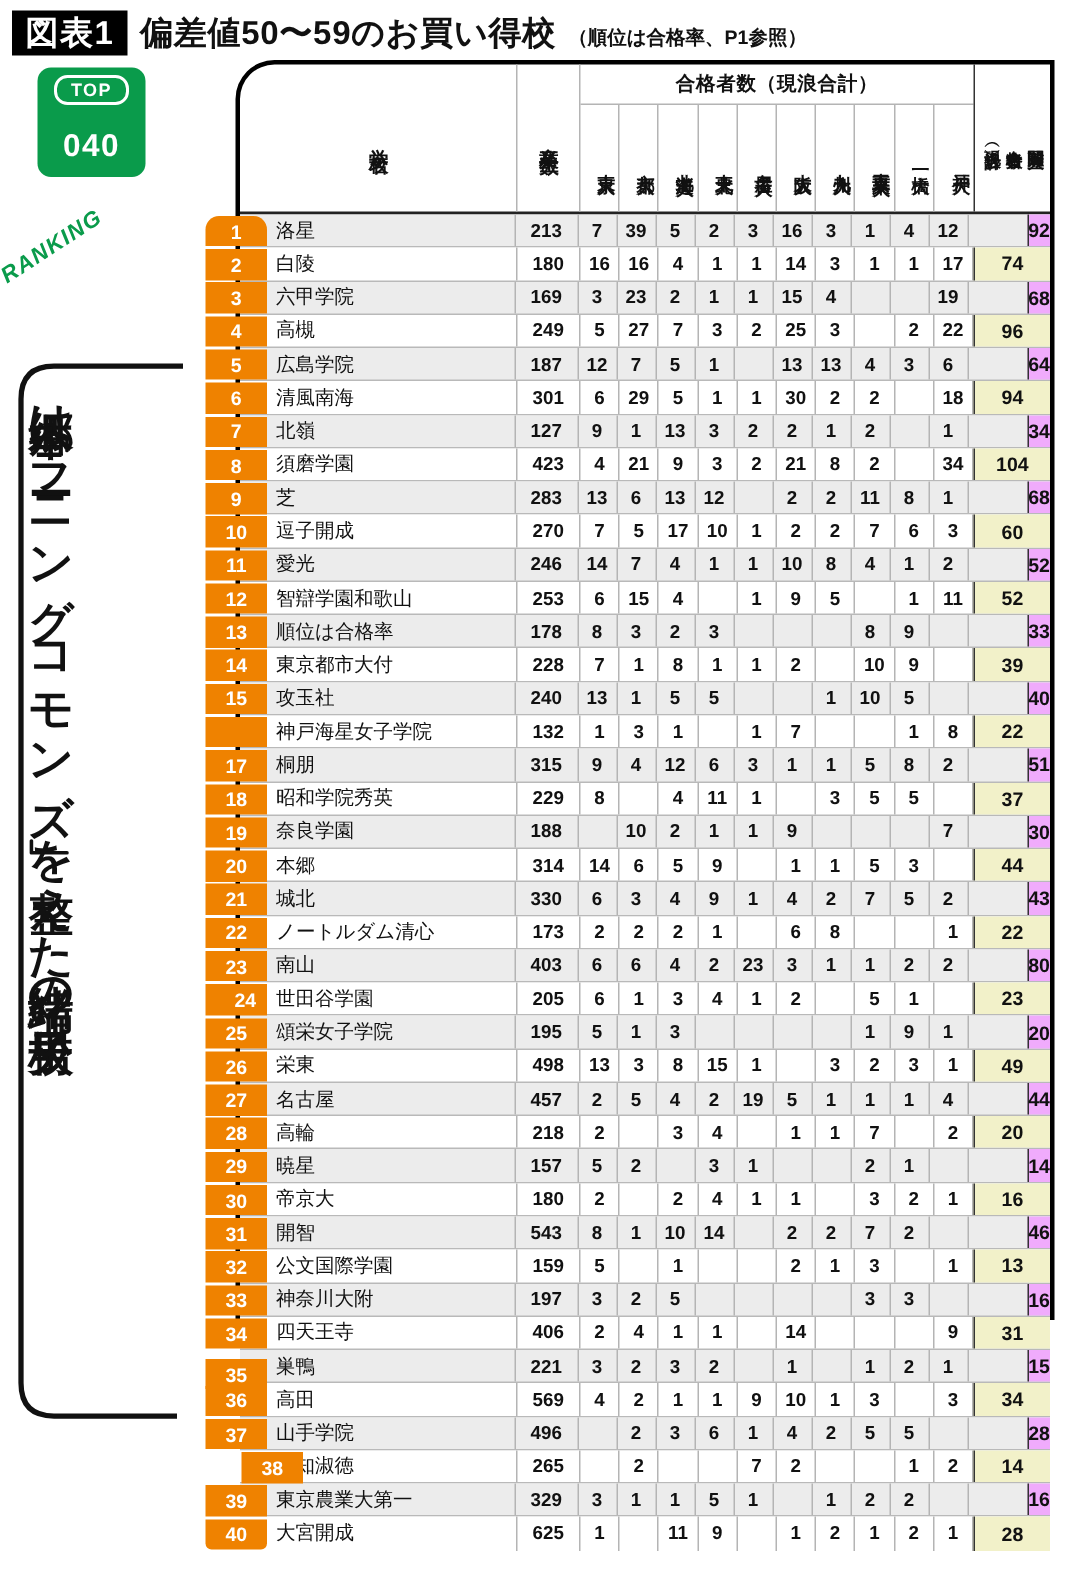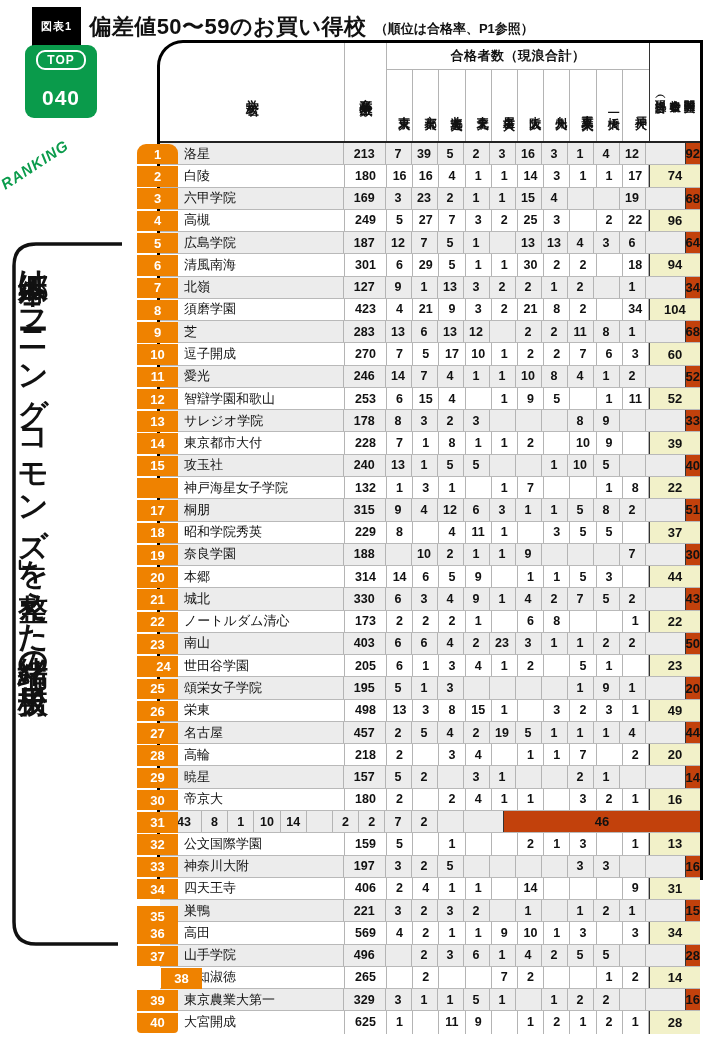--- a/index.html
+++ b/index.html
@@ -2,21 +2,21 @@
 <html><head>
 <meta charset="utf-8">
 <style>
   * { margin:0; padding:0; box-sizing:border-box; }
   html,body { background:#fff; }
   body { font-family:"Liberation Sans","DejaVu Sans",sans-serif; }
   #page { position:relative; width:710px; height:1050px; background:#fff; overflow:hidden; }
 
   
   #titlebar { position:absolute; left:8px; top:7px; display:flex; align-items:center; gap:8px; }
-  #fig-label { background:#000; color:#fff; font-size:11px; font-weight:bold; padding:12px 9px; letter-spacing:1px;margin-left:24px; }
+  #fig-label { background:#000; color:#fff; font-size:22px; font-weight:bold; padding:0 9px; letter-spacing:1px; }
   #main-title { font-size:22px; font-weight:900; color:#111; letter-spacing:.5px; }
   #title-note { font-size:13px; font-weight:700; color:#111; padding-top:5px; }
 
   
   #top-badge { position:absolute; left:25px; top:45px; width:72px; height:73px; background:#0a9b4b;
                border-radius:9px; display:flex; flex-direction:column; align-items:center; justify-content:center; gap:13px; }
   #top-badge .pill { color:#fff; border:2px solid #fff; border-radius:9px; font-size:12px; font-weight:800;
                padding:0 9px; line-height:16px; letter-spacing:1px; }
   #top-badge .num { color:#fff; font-size:21px; font-weight:800; line-height:30px; letter-spacing:1px; }
 
@@ -51,21 +51,21 @@
   .row:last-child { border-bottom:none; }
   .row.odd { background:#ececec; }
   .c-school { width:185px; border-right:1px solid #b4b4b4; display:flex; align-items:center;
               padding-left:24px; font-size:13px; font-weight:500; color:#111; overflow:hidden; white-space:nowrap; }
   .c-grads  { width:42px; border-right:1px solid #b4b4b4; display:flex; align-items:center; justify-content:center;
               font-size:12.5px; font-weight:600; color:#111; }
   .c-val    { width:26.2px; border-right:1px solid #b4b4b4; display:flex; align-items:center; justify-content:center;
               font-size:12.5px; font-weight:600; color:#111; }
   .c-total  { flex:1; border-left:1px solid #333; display:flex; align-items:center; justify-content:center;
               font-size:13px; font-weight:800; color:#111; background:#f2f1c9; }
-  .row.odd .c-total { background:#c2410c;margin-left:39px; }
+  .row.odd .c-total { background:#f0abfc;margin-left:39px; }
 
   
   #rankcol { position:absolute; left:137px; top:0; width:41px; }
   .rank-box { position:absolute; left:0; width:41px; background:#ef8200; color:#fff; display:flex;
               align-items:center; justify-content:center; font-size:13px; font-weight:800; z-index:5; }
   .rank-box.first { border-radius:9px 9px 0 0; }
   .rank-box.last  { border-radius:0 0 4px 4px; }
 </style>
 </head>
 <body>
@@ -292,21 +292,21 @@
           <div class="c-val"></div>
           <div class="c-val">1</div>
           <div class="c-val">9</div>
           <div class="c-val">5</div>
           <div class="c-val"></div>
           <div class="c-val">1</div>
           <div class="c-val">11</div>
           <div class="c-total">52</div>
         </div>
         <div class="row odd">
-          <div class="c-school">サレジオ学院</div>
+          <div class="c-school">順位は合格率</div>
           <div class="c-grads">178</div>
           <div class="c-val">8</div>
           <div class="c-val">3</div>
           <div class="c-val">2</div>
           <div class="c-val">3</div>
           <div class="c-val"></div>
           <div class="c-val"></div>
           <div class="c-val"></div>
           <div class="c-val">8</div>
           <div class="c-val">9</div>
@@ -454,21 +454,21 @@
           <div class="c-val">6</div>
           <div class="c-val">6</div>
           <div class="c-val">4</div>
           <div class="c-val">2</div>
           <div class="c-val">23</div>
           <div class="c-val">3</div>
           <div class="c-val">1</div>
           <div class="c-val">1</div>
           <div class="c-val">2</div>
           <div class="c-val">2</div>
-          <div class="c-total">50</div>
+          <div class="c-total">80</div>
         </div>
         <div class="row">
           <div class="c-school">世田谷学園</div>
           <div class="c-grads">205</div>
           <div class="c-val">6</div>
           <div class="c-val">1</div>
           <div class="c-val">3</div>
           <div class="c-val">4</div>
           <div class="c-val">1</div>
           <div class="c-val">2</div>
@@ -562,20 +562,21 @@
           <div class="c-val">4</div>
           <div class="c-val">1</div>
           <div class="c-val">1</div>
           <div class="c-val"></div>
           <div class="c-val">3</div>
           <div class="c-val">2</div>
           <div class="c-val">1</div>
           <div class="c-total">16</div>
         </div>
         <div class="row odd">
+          <div class="c-school">開智</div>
           <div class="c-grads">543</div>
           <div class="c-val">8</div>
           <div class="c-val">1</div>
           <div class="c-val">10</div>
           <div class="c-val">14</div>
           <div class="c-val"></div>
           <div class="c-val">2</div>
           <div class="c-val">2</div>
           <div class="c-val">7</div>
           <div class="c-val">2</div>

